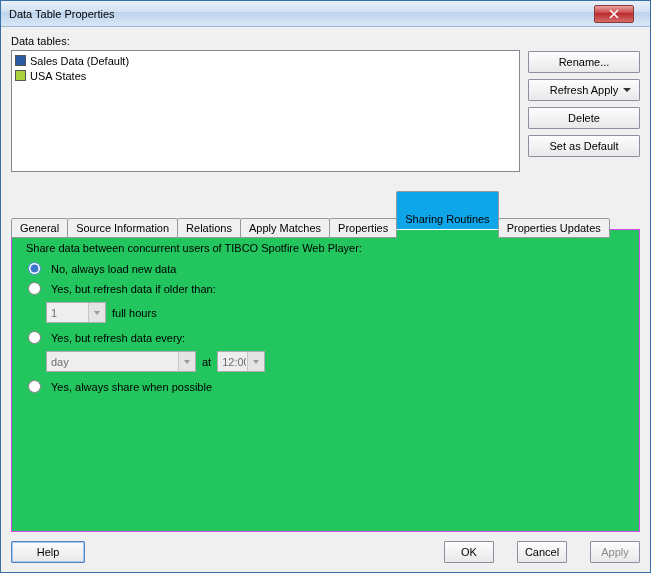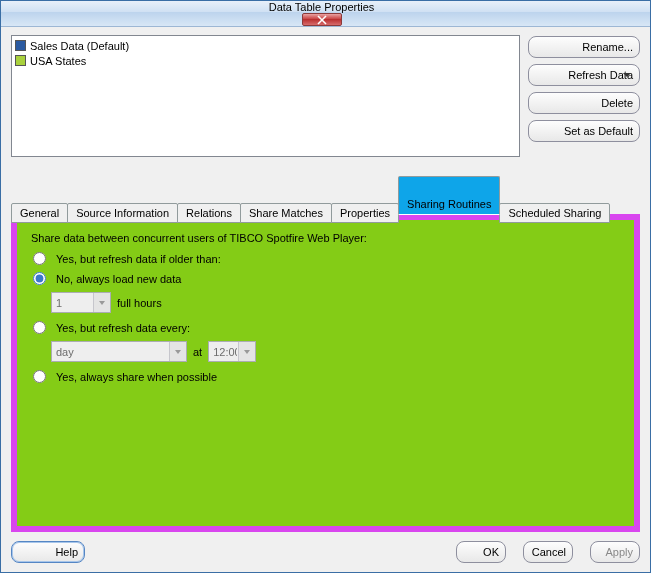--- a/index.html
+++ b/index.html
@@ -18,21 +18,20 @@
     display: flex;
     flex-direction: column;
   }
   .titlebar {
     height: 26px;
     background: linear-gradient(to bottom, #e8f0f9 0%, #cfe0f3 45%, #bdd4ed 46%, #d8e7f6 100%);
     display: flex;
     align-items: center;
     padding: 0 16px 0 8px;
     border-bottom: 1px solid #9db7d4;
-    flex-direction: column;
   }
   .titlebar .title { flex: 1; color: #000; }
   .closebtn {
     width: 40px; height: 18px;
     border: 1px solid #8b3a3a;
     background: linear-gradient(to bottom, #e9a2a2, #c94444 45%, #b82c2c 46%, #d76b6b);
     border-radius: 2px;
     display: flex; align-items: center; justify-content: center;
     cursor: pointer;
   }
@@ -55,24 +54,24 @@
     overflow: auto;
   }
   .dt-item { display: flex; align-items: center; gap: 4px; height: 15px; }
   .swatch { width: 11px; height: 11px; border: 1px solid #555; flex: 0 0 auto; }
   .swatch.blue { background: #2b5aa0; }
   .swatch.green { background: #a9d13d; }
   .side-buttons { display: flex; flex-direction: column; gap: 6px; width: 112px; padding-top: 1px; }
   .btn {
     height: 22px;
     border: 1px solid #8e8f9e;
-    border-radius: 8px;
+    border-radius: 1px;
     background: linear-gradient(to bottom, #fdfdfd, #e8e8e8);
     font-family: inherit; font-size: 11px;
-    display: flex; align-items: center; justify-content: flex-end;
+    display: flex; align-items: center; justify-content: center;
     gap: 4px;
     cursor: pointer;
     position: relative;
   }
   .btn:disabled { color: #888; cursor: default; }
   .btn.default { border-color: #5586c4; box-shadow: 0 0 0 1px #a8c6ea inset; }
   .arrow-down {
     width: 0; height: 0;
     border-left: 4px solid transparent;
     border-right: 4px solid transparent;
@@ -98,22 +97,22 @@
   .tab.active {
     background: #0ea5e9;
     border-bottom-color: #fff;
     padding-top: 21px;
     padding-bottom: 4px;
     top: 1px;
     z-index: 3;
   }
   .tabpanel {
     flex: 1;
-    background: #84cc16;
-    border: 6px solid #d946ef;
+    background: #22c55e;
+    border: 1px solid #d946ef;
     padding: 10px 12px;
     position: relative;
     z-index: 1;
   }
   .radio-row { display: flex; align-items: center; gap: 6px; margin: 5px 0 7px 4px; }
   .radio-row input[type=radio] { margin: 0 4px 0 0; accent-color: #3b78c9; }
   .indent { margin-left: 22px; display: flex; align-items: center; gap: 6px; margin-bottom: 8px; }
   .select, .time {
     height: 21px;
     border: 1px solid #abadb3;
@@ -133,108 +132,109 @@
   .select-wrap .dd .arr { width:0;height:0;border-left:3px solid transparent;border-right:3px solid transparent;border-top:4px solid #555; }
   .select:disabled, .time:disabled { background: #eee; color: #6d6d6d; }
   .select-wrap.disabled .dd { background: #e4e4e4; }
   .select-wrap.disabled .dd .arr { border-top-color: #999; }
   .intro { margin: 2px 0 8px 2px; }
   .footer {
     height: 40px;
     display: flex;
     align-items: center;
     padding: 0 10px;
-    gap: 17px;
+    gap: 23px;
   }
   .footer .spacer { flex: 1; }
   .footer .btn { width: 50px; }
   .footer .help { width: 74px; }
 </style>
 </head>
 <body>
 
 <div class="window">
   <div class="titlebar">
     <span class="title">Data Table Properties</span>
     <div class="closebtn">
       <svg viewBox="0 0 10 10">
         <line x1="1" y1="1" x2="9" y2="9" stroke="#fff" stroke-width="1.6"></line>
         <line x1="9" y1="1" x2="1" y2="9" stroke="#fff" stroke-width="1.6"></line>
       </svg>
     </div>
   </div>
 
   <div class="content">
+    <div class="dt-label">Data tables:</div>
     <div class="dt-row">
       <div class="dt-list">
         <div class="dt-item">
           <span class="swatch blue"></span>
           <span>Sales Data (Default)</span>
         </div>
         <div class="dt-item">
           <span class="swatch green"></span>
           <span>USA States</span>
         </div>
       </div>
       <div class="side-buttons">
         <button class="btn">
             <span>Rename...</span>
           </button>
         <button class="btn">
-            <span>Refresh Data</span>
+            <span>Refresh Apply</span>
             <span class="arrow-down"></span>
           </button>
         <button class="btn">
             <span>Delete</span>
           </button>
         <button class="btn">
             <span>Set as Default</span>
           </button>
       </div>
     </div>
 
     <div class="tabs-area">
       <div class="tabstrip">
         <div class="tab">General</div>
         <div class="tab">Source Information</div>
         <div class="tab">Relations</div>
-        <div class="tab">Share Matches</div>
+        <div class="tab">Apply Matches</div>
         <div class="tab">Properties</div>
         <div class="tab active">Sharing Routines</div>
-        <div class="tab">Scheduled Sharing</div>
+        <div class="tab">Properties Updates</div>
       </div>
       <div class="tabpanel">
         <div class="intro">Share data between concurrent users of TIBCO Spotfire Web Player:</div>
 
         <label class="radio-row">
+          <input type="radio" name="share" checked="" style="">
+          <span>No, always load new data</span>
+        </label>
+
+        <label class="radio-row">
           <input type="radio" name="share" style="">
           <span>Yes, but refresh data if older than:</span>
-        </label>
-
-        <label class="radio-row">
-          <input type="radio" name="share" checked="" style="">
-          <span>No, always load new data</span>
         </label>
         <div class="indent">
           <span class="select-wrap disabled">
             <input class="select" style="width: 60px;" disabled="" value="1">
             <span class="dd">
                 <span class="arr"></span>
               </span>
           </span>
           <span>full hours</span>
         </div>
 
         <label class="radio-row">
           <input type="radio" name="share" style="">
           <span>Yes, but refresh data every:</span>
         </label>
         <div class="indent">
           <span class="select-wrap disabled">
-            <input class="select" style="width: 136px;" disabled="" value="day">
+            <input class="select" style="width: 150px;" disabled="" value="day">
             <span class="dd">
                 <span class="arr"></span>
               </span>
           </span>
           <span>at</span>
           <span class="select-wrap disabled">
             <input class="select" style="width: 48px;" disabled="" value="12:00 AM">
             <span class="dd">
                 <span class="arr"></span>
               </span>

